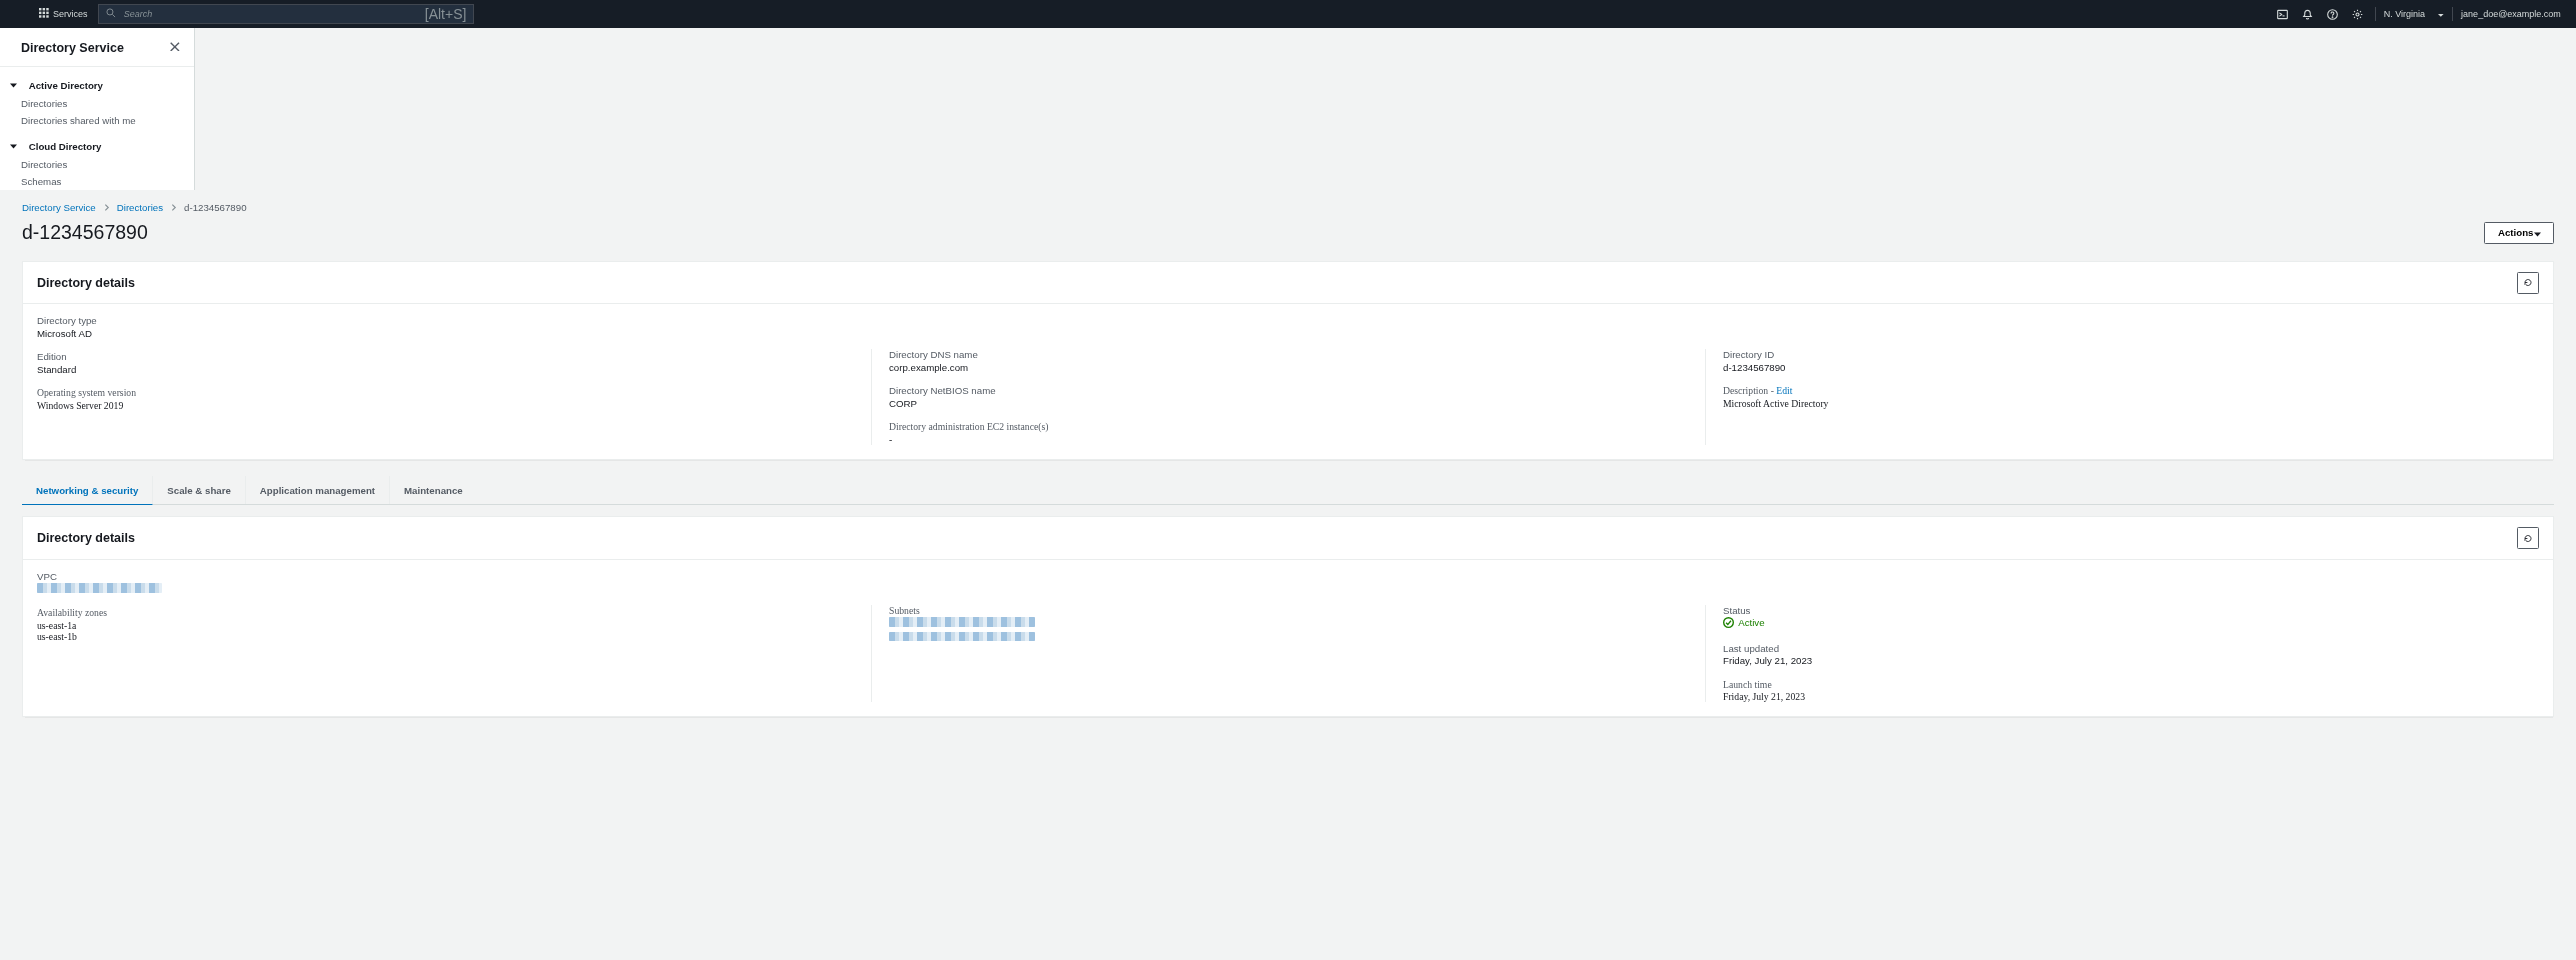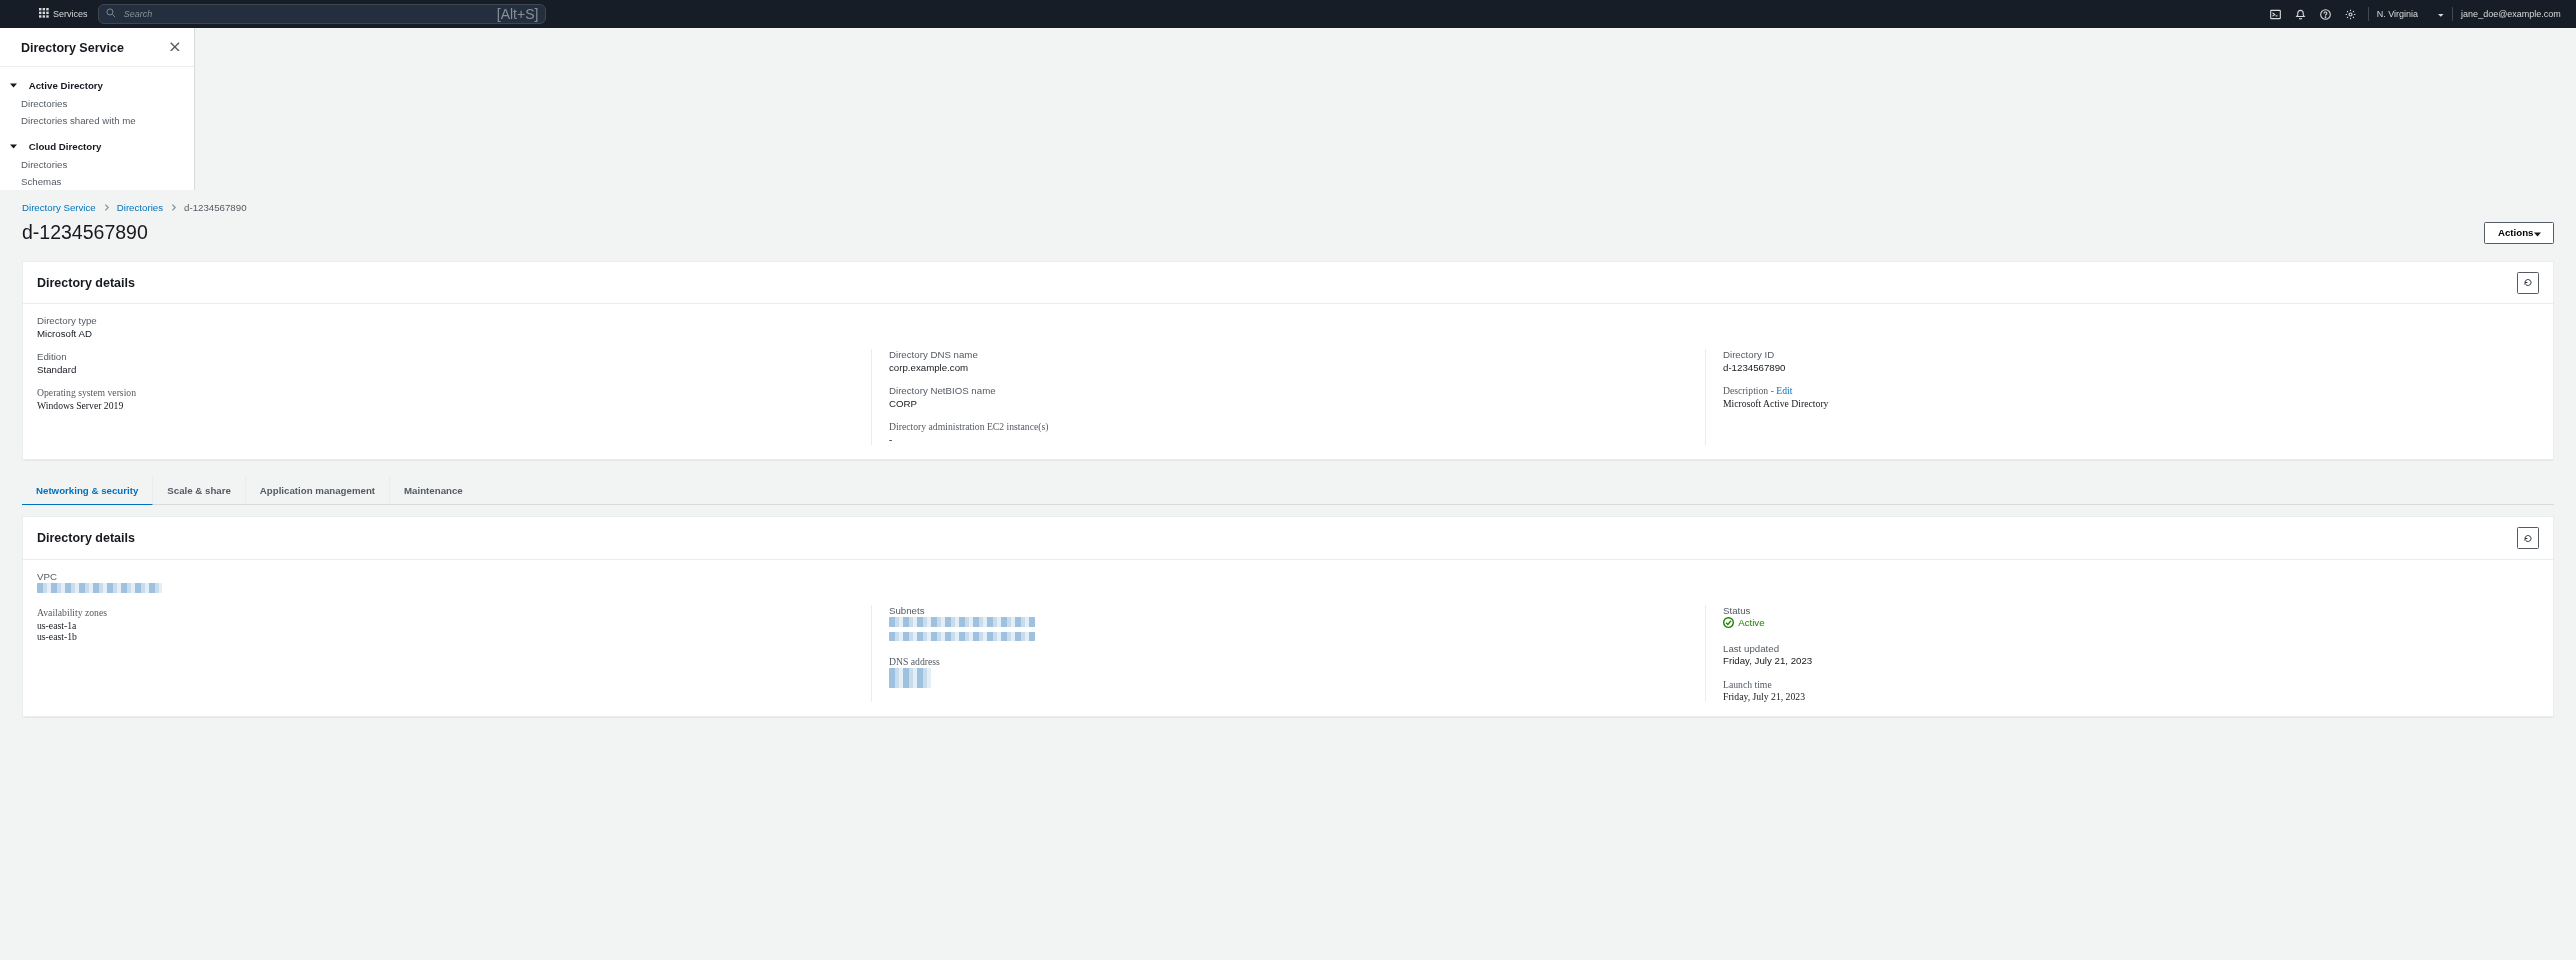--- a/index.html
+++ b/index.html
@@ -36,23 +36,23 @@
   .top-header .services {
     display: flex; align-items: center; gap: 4.2px;
     margin-right: 11px;
     cursor: pointer;
   }
   .top-header .services svg { width: 9.7px; height: 9.7px; fill: #d5dbdb; }
   .search-box {
     display: flex; align-items: center;
     background: #232f3e;
     border: 0.7px solid #414750;
-    border-radius: 6px;
+    border-radius: 0;
     height: 19.5px;
-    width: 448px;
+    width: 376px;
     padding: 0 7px;
     color: #879196;
   }
   .search-box svg { width: 9.7px; height: 9.7px; fill: #879196; margin-right: 5.6px; }
   .search-box input {
     flex: 1;
     background: transparent;
     border: none;
     outline: none;
     color: #d5dbdb;
@@ -65,21 +65,21 @@
     color: #879196;
   }
   .top-header .spacer { flex: 1; }
   .top-header .icon-btn {
     display: inline-flex; align-items: center; justify-content: center;
     width: 25px; height: 28px;
     cursor: pointer;
   }
   .top-header .icon-btn svg { width: 11px; height: 11px; stroke: #d5dbdb; fill: none; stroke-width: 1.6; }
   .top-header .divider { width: 0.7px; height: 14px; background: #414750; margin: 0 4.2px; }
-  .top-header .region { display: flex; align-items: flex-start; gap: 20px; cursor: pointer; padding: 0 4.2px; }
+  .top-header .region { display: flex; align-items: flex-start; gap: 13px; cursor: pointer; padding: 0 4.2px; }
   .top-header .user { padding: 0 4.2px; }
 
   
   .app-body { display: flex; min-height: calc(100vh - 28px); flex-direction: column; }
 
   
   .sidebar {
     width: 195px;
     background: #ffffff;
     border-right: 0.7px solid var(--border);
@@ -426,26 +426,20 @@
           </div>
         </div>
         <div class="col">
           <div class="field">
             <div class="field-label">Subnets</div>
             <div class="field-value">
               <span class="redacted line" style="width:146px; margin-bottom:2.8px;"></span><br>
               <span class="redacted line" style="width:146px;"></span>
             </div>
           </div>
-          <div class="field">
-            <div class="field-label">DNS address</div>
-            <div class="field-value">
-              <span class="redacted block"></span>
-            </div>
-          </div>
         </div>
         <div class="col">
           <div class="field">
             <div class="field-label">Status</div>
             <div class="field-value">
               <span class="status-ok">
                 <svg viewBox="0 0 16 16">
                     <circle cx="8" cy="8" r="7"></circle>
                     <path d="M4.5 8.5 L7 11 L11.5 5.5"></path>
                   </svg>

